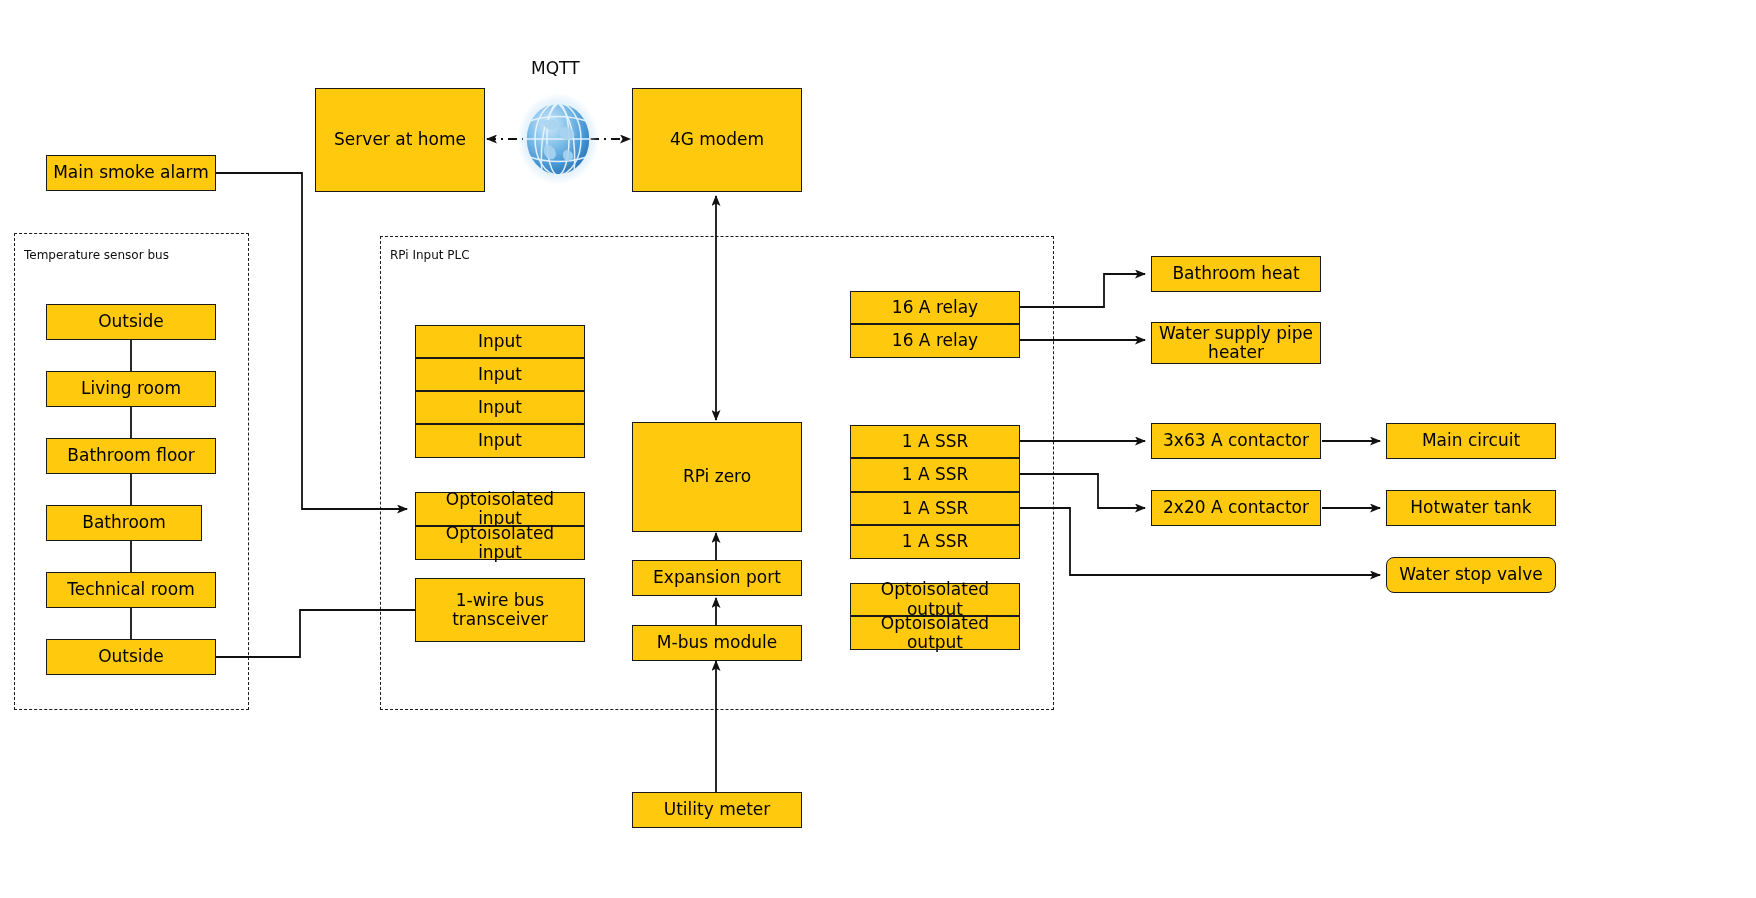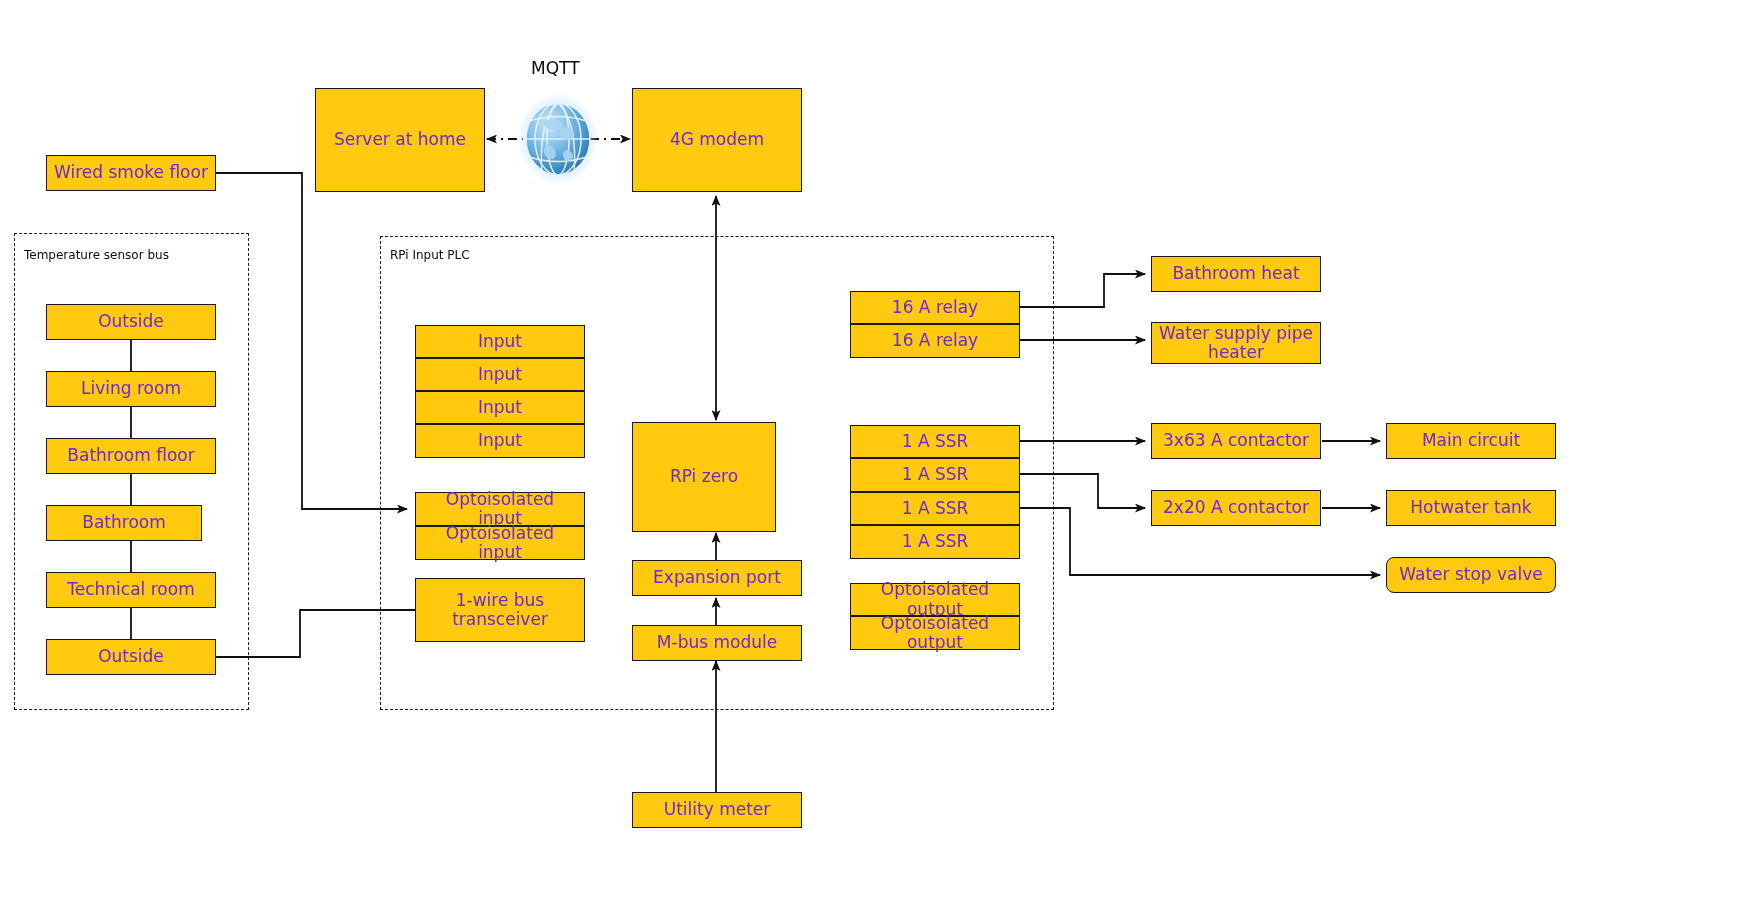--- a/index.html
+++ b/index.html
@@ -21,21 +21,21 @@
     position:absolute;
     box-sizing:border-box;
     background:#FFC90E;
     border:1.6px solid #1a1a1a;
     display:flex;
     align-items:center;
     justify-content:center;
     text-align:center;
     font-size:17px;
     line-height:1.12;
-    color:#6d28d9;
+    color:#000000;
     padding:11px 6px;
     z-index:4;
   }
   .node.stack-mid{border-top-width:1.2px;border-bottom-width:1.2px;}
   
   .group{
     position:absolute;
     box-sizing:border-box;
     border:1.6px dashed #1a1a1a;
     background:transparent;
@@ -167,21 +167,21 @@
 
   <div class="node" style="left:315px;top:47px;width:170px;height:104px;">
     <span>Server at home</span>
   </div>
 
   <div class="node" style="left:632px;top:47px;width:170px;height:104px;">
     <span>4G modem</span>
   </div>
 
   <div class="node" style="left:46px;top:114px;width:170px;height:36px;">
-    <span>Wired smoke floor</span>
+    <span>Main smoke alarm</span>
   </div>
 
   <div class="node" style="left:46px;top:263px;width:170px;height:36px;">
     <span>Outside</span>
   </div>
   <div class="node" style="left:46px;top:330px;width:170px;height:36px;">
     <span>Living room</span>
   </div>
   <div class="node" style="left:46px;top:397px;width:170px;height:36px;">
     <span>Bathroom floor</span>
@@ -213,21 +213,21 @@
     <span>Optoisolated input</span>
   </div>
   <div class="node" style="left:415px;top:485px;width:170px;height:34px;">
     <span>Optoisolated input</span>
   </div>
 
   <div class="node" style="left:415px;top:537px;width:170px;height:64px;justify-content:flex-end;">
     <span>1-wire bus transceiver</span>
   </div>
 
-  <div class="node" style="left:632px;top:381px;width:144px;height:110px;">
+  <div class="node" style="left:632px;top:381px;width:170px;height:110px;">
     <span>RPi zero</span>
   </div>
   <div class="node" style="left:632px;top:519px;width:170px;height:36px;">
     <span>Expansion port</span>
   </div>
   <div class="node" style="left:632px;top:584px;width:170px;height:36px;">
     <span>M-bus module</span>
   </div>
 
   <div class="node" style="left:850px;top:250px;width:170px;height:33px;">

